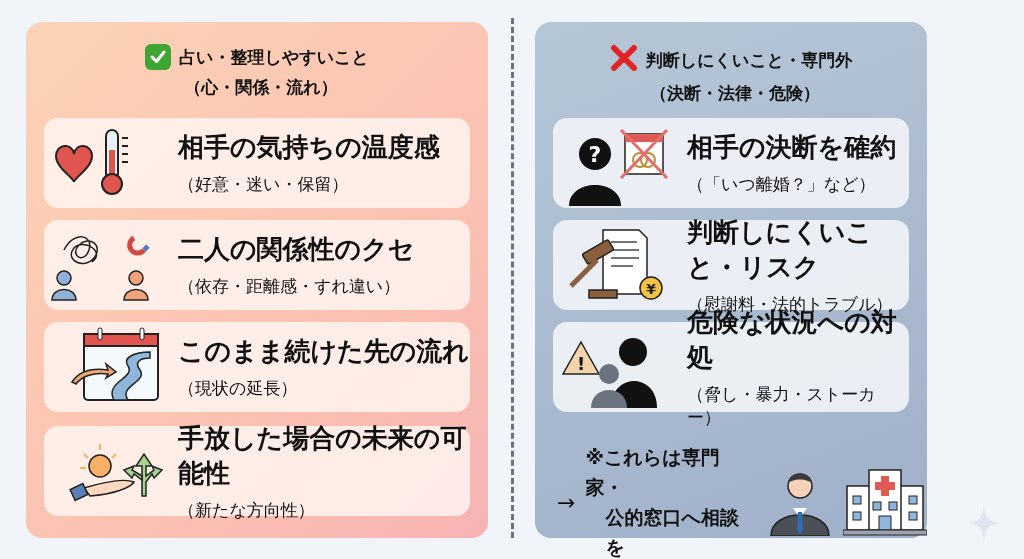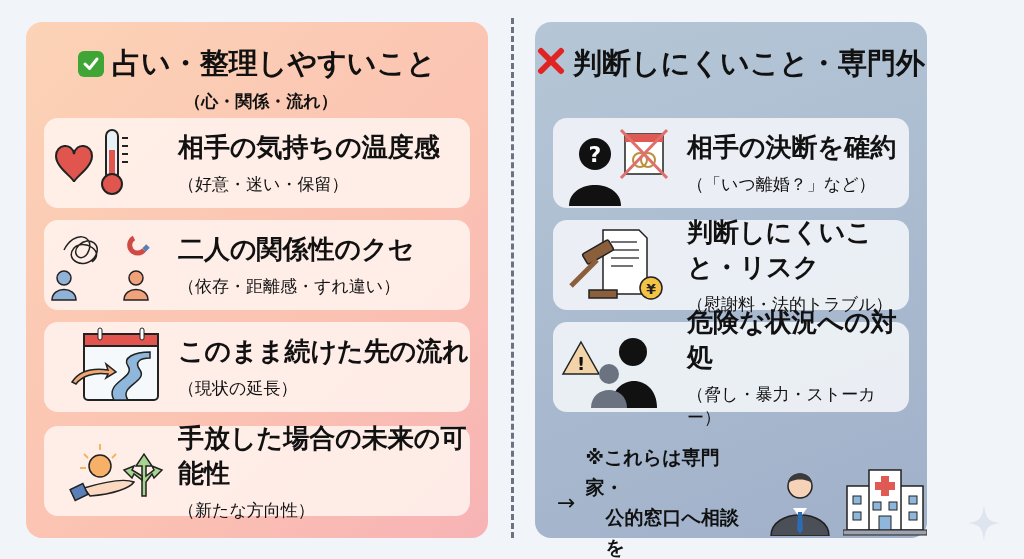--- a/index.html
+++ b/index.html
@@ -1,21 +1,21 @@
 <!DOCTYPE html>
 <html><head>
 <meta charset="utf-8">
 <style>
   html,body{margin:0;padding:0;}
   body{width:1024px;height:559px;background:#f1f5f9;font-family:"DejaVu Sans","Liberation Sans",sans-serif;position:relative;overflow:hidden;color:#111;}
   .panel{position:absolute;top:22px;height:516px;border-radius:16px;}
   .left{left:26px;width:462px;background:linear-gradient(135deg,#fcd3b6 0%,#fbc2b2 60%,#f7b3b5 100%);}
   .right{left:535px;width:392px;background:linear-gradient(160deg,#b5c7d6 0%,#a8b9cf 60%,#9fb0c9 100%);}
   .divider{position:absolute;left:511px;top:18px;height:520px;border-left:3px dashed #6b7280;}
-  .ptitle{text-align:center;font-weight:bold;font-size:29px;margin-top:22px;display:flex;justify-content:center;align-items:center;gap:8px;}
+  .ptitle{text-align:center;font-weight:bold;font-size:17px;margin-top:22px;display:flex;justify-content:center;align-items:center;gap:8px;}
   .psub{text-align:center;font-weight:bold;font-size:17px;margin-top:6px;padding-left:8px;}
   .card{position:absolute;left:18px;right:18px;height:90px;border-radius:14px;display:flex;align-items:center;}
   .left .card{background:rgba(255,245,240,0.85);}
   .right .card{background:rgba(240,243,247,0.92);}
   .icon{width:120px;height:90px;flex:none;}
   .txt{margin-left:14px;}
   .t1{font-weight:bold;font-size:26px;}
   .t2{font-size:17px;margin-top:8px;}
   .checkbox{width:26px;height:26px;border-radius:6px;background:#3fa535;display:inline-flex;align-items:center;justify-content:center;}
   .footer{position:absolute;left:22px;top:420px;display:flex;align-items:center;}
@@ -117,20 +117,21 @@
 
 <div class="panel right">
   <div class="ptitle">
     <span>
       <svg width="28" height="28" viewBox="0 0 28 28">
           <path d="M4 4 L24 24 M24 4 L4 24" stroke="#e02424" stroke-width="6" stroke-linecap="round"></path>
         </svg>
     </span>
     <span>判断しにくいこと・専門外</span>
   </div>
+  <div class="psub">（決断・法律・危険）</div>
 
   <div class="card" style="top:96px">
     <div class="icon">
       <svg width="120" height="90" viewBox="0 0 120 90">
         <circle cx="42" cy="36" r="16" fill="#111"></circle>
         <path d="M16 88 C16 60 68 60 68 88Z" fill="#111"></path>
         <text x="42" y="44" font-size="22" font-weight="bold" fill="#fff" text-anchor="middle" font-family="DejaVu Sans, sans-serif">?</text>
         <rect x="72" y="16" width="38" height="40" fill="#fff" stroke="#222" stroke-width="1.5"></rect>
         <rect x="72" y="16" width="38" height="8" fill="#e05a55"></rect>
         <circle cx="87" cy="42" r="7" fill="none" stroke="#b8913a" stroke-width="2"></circle>

